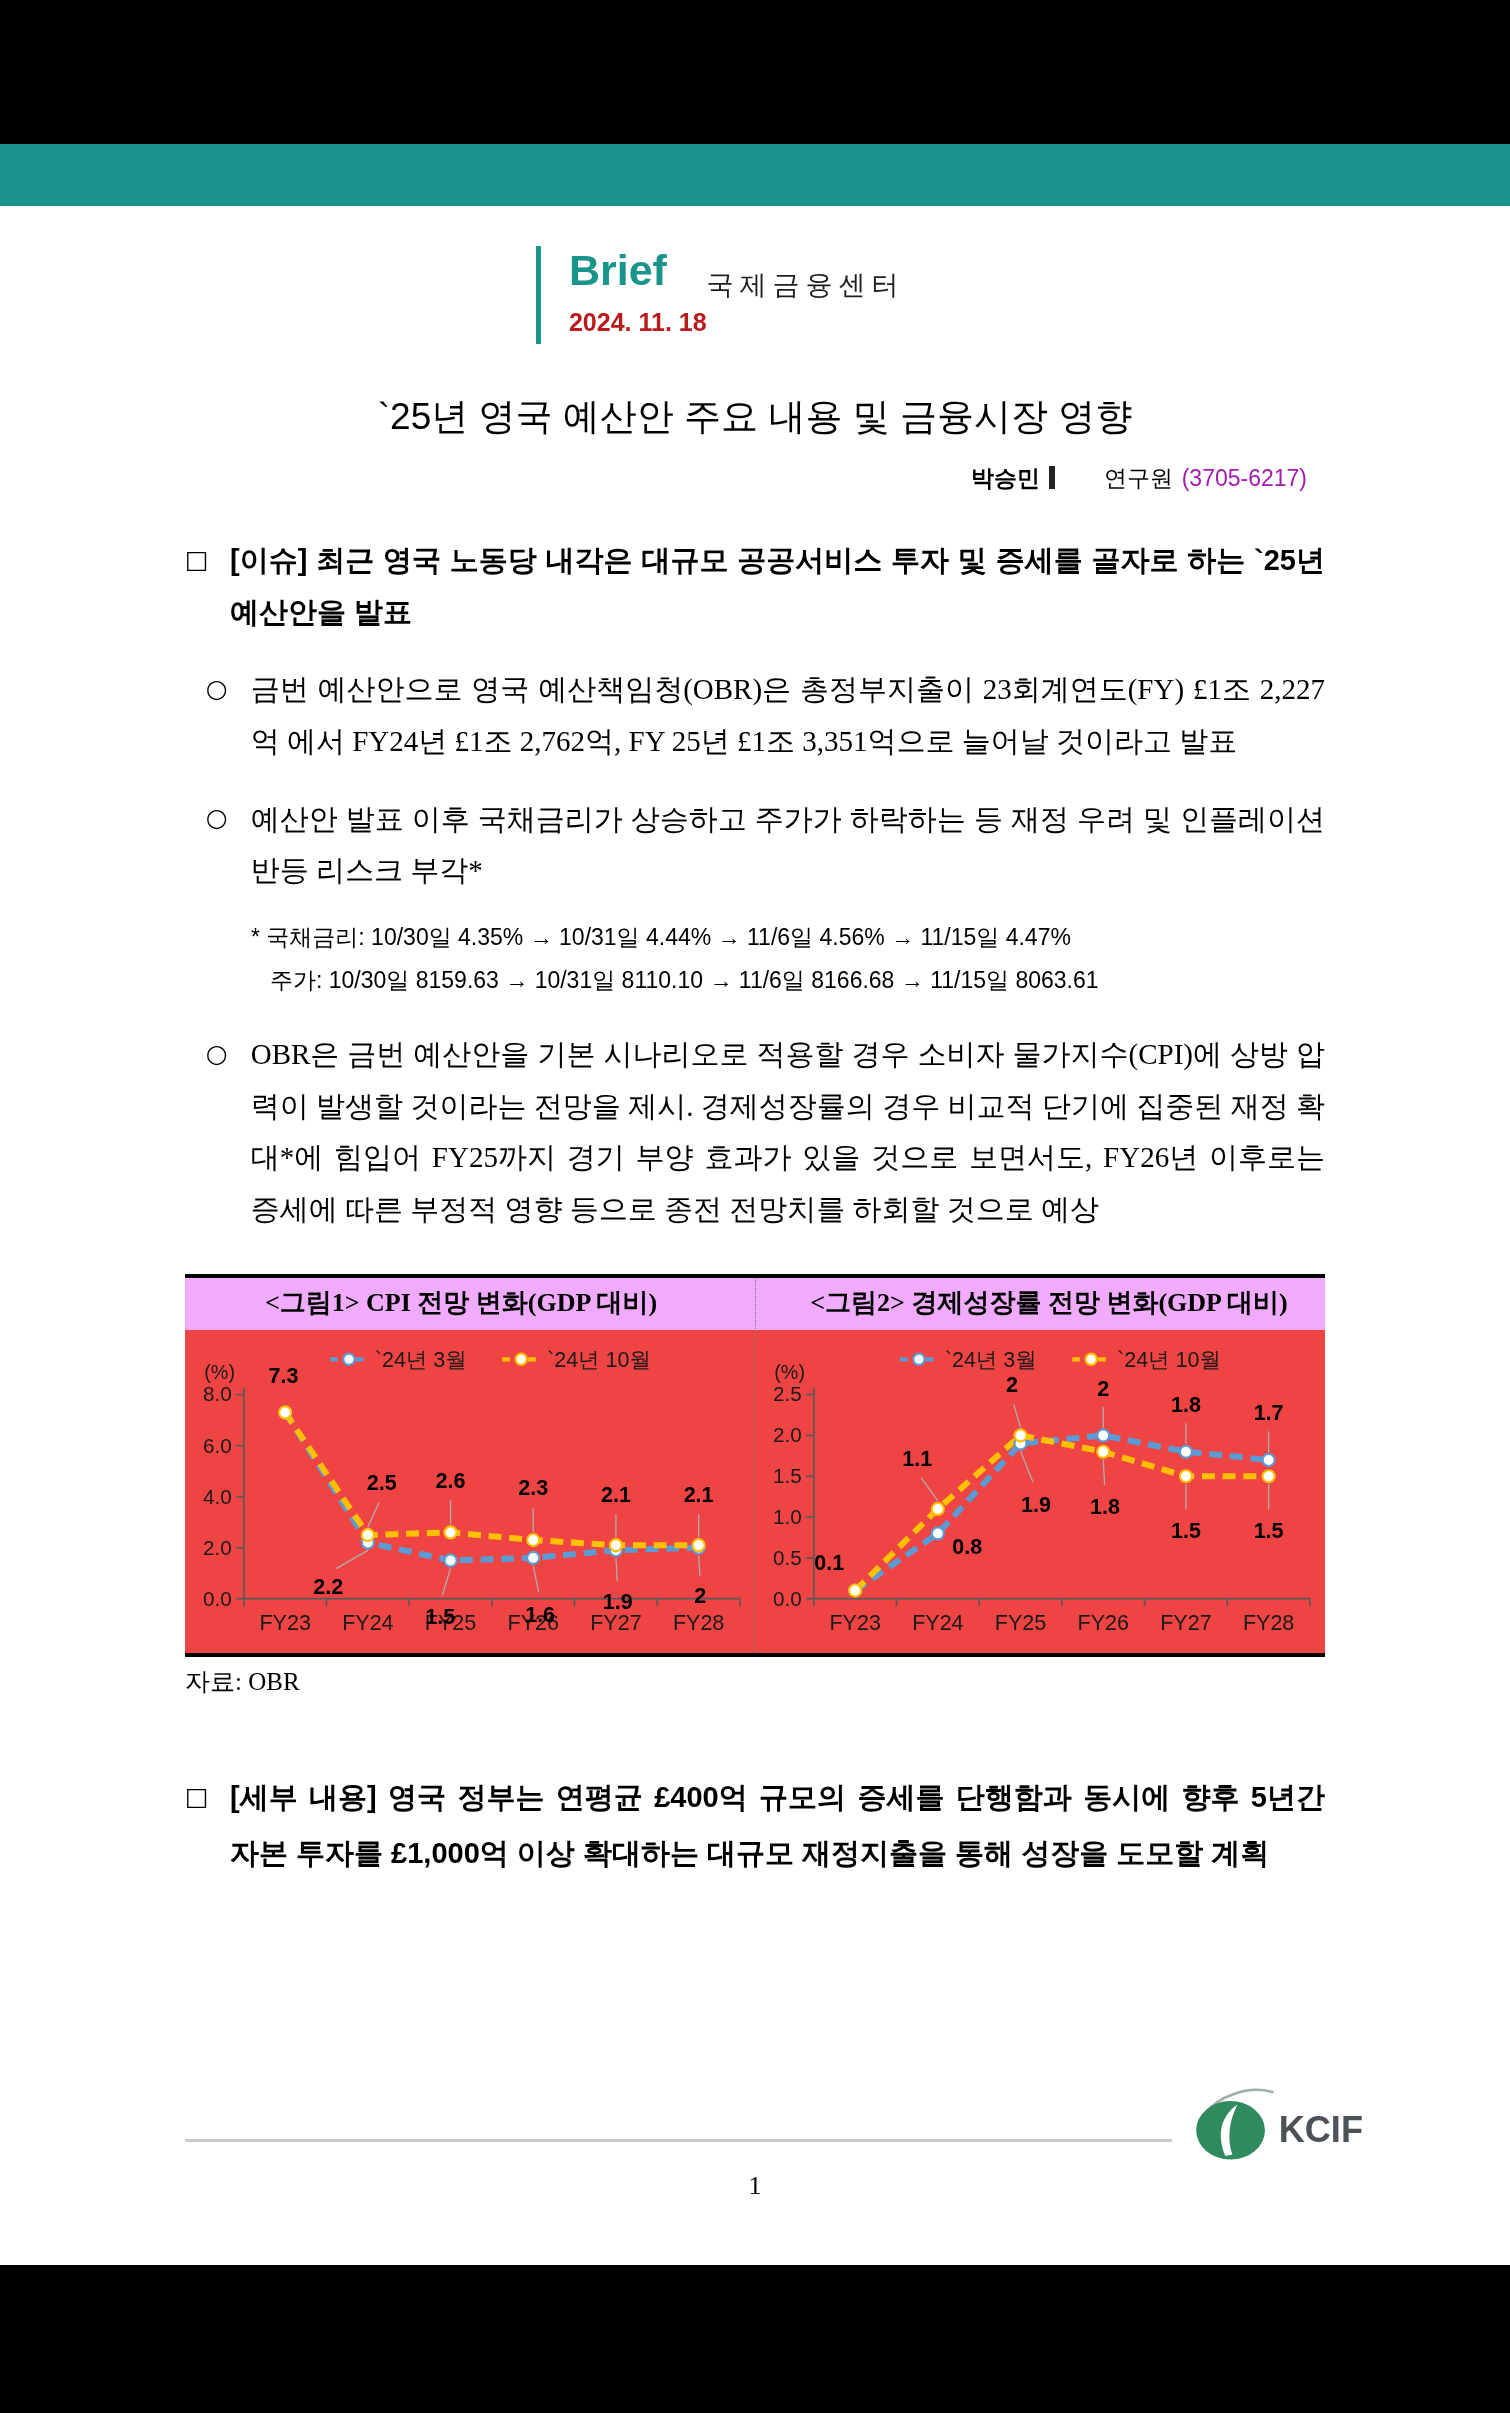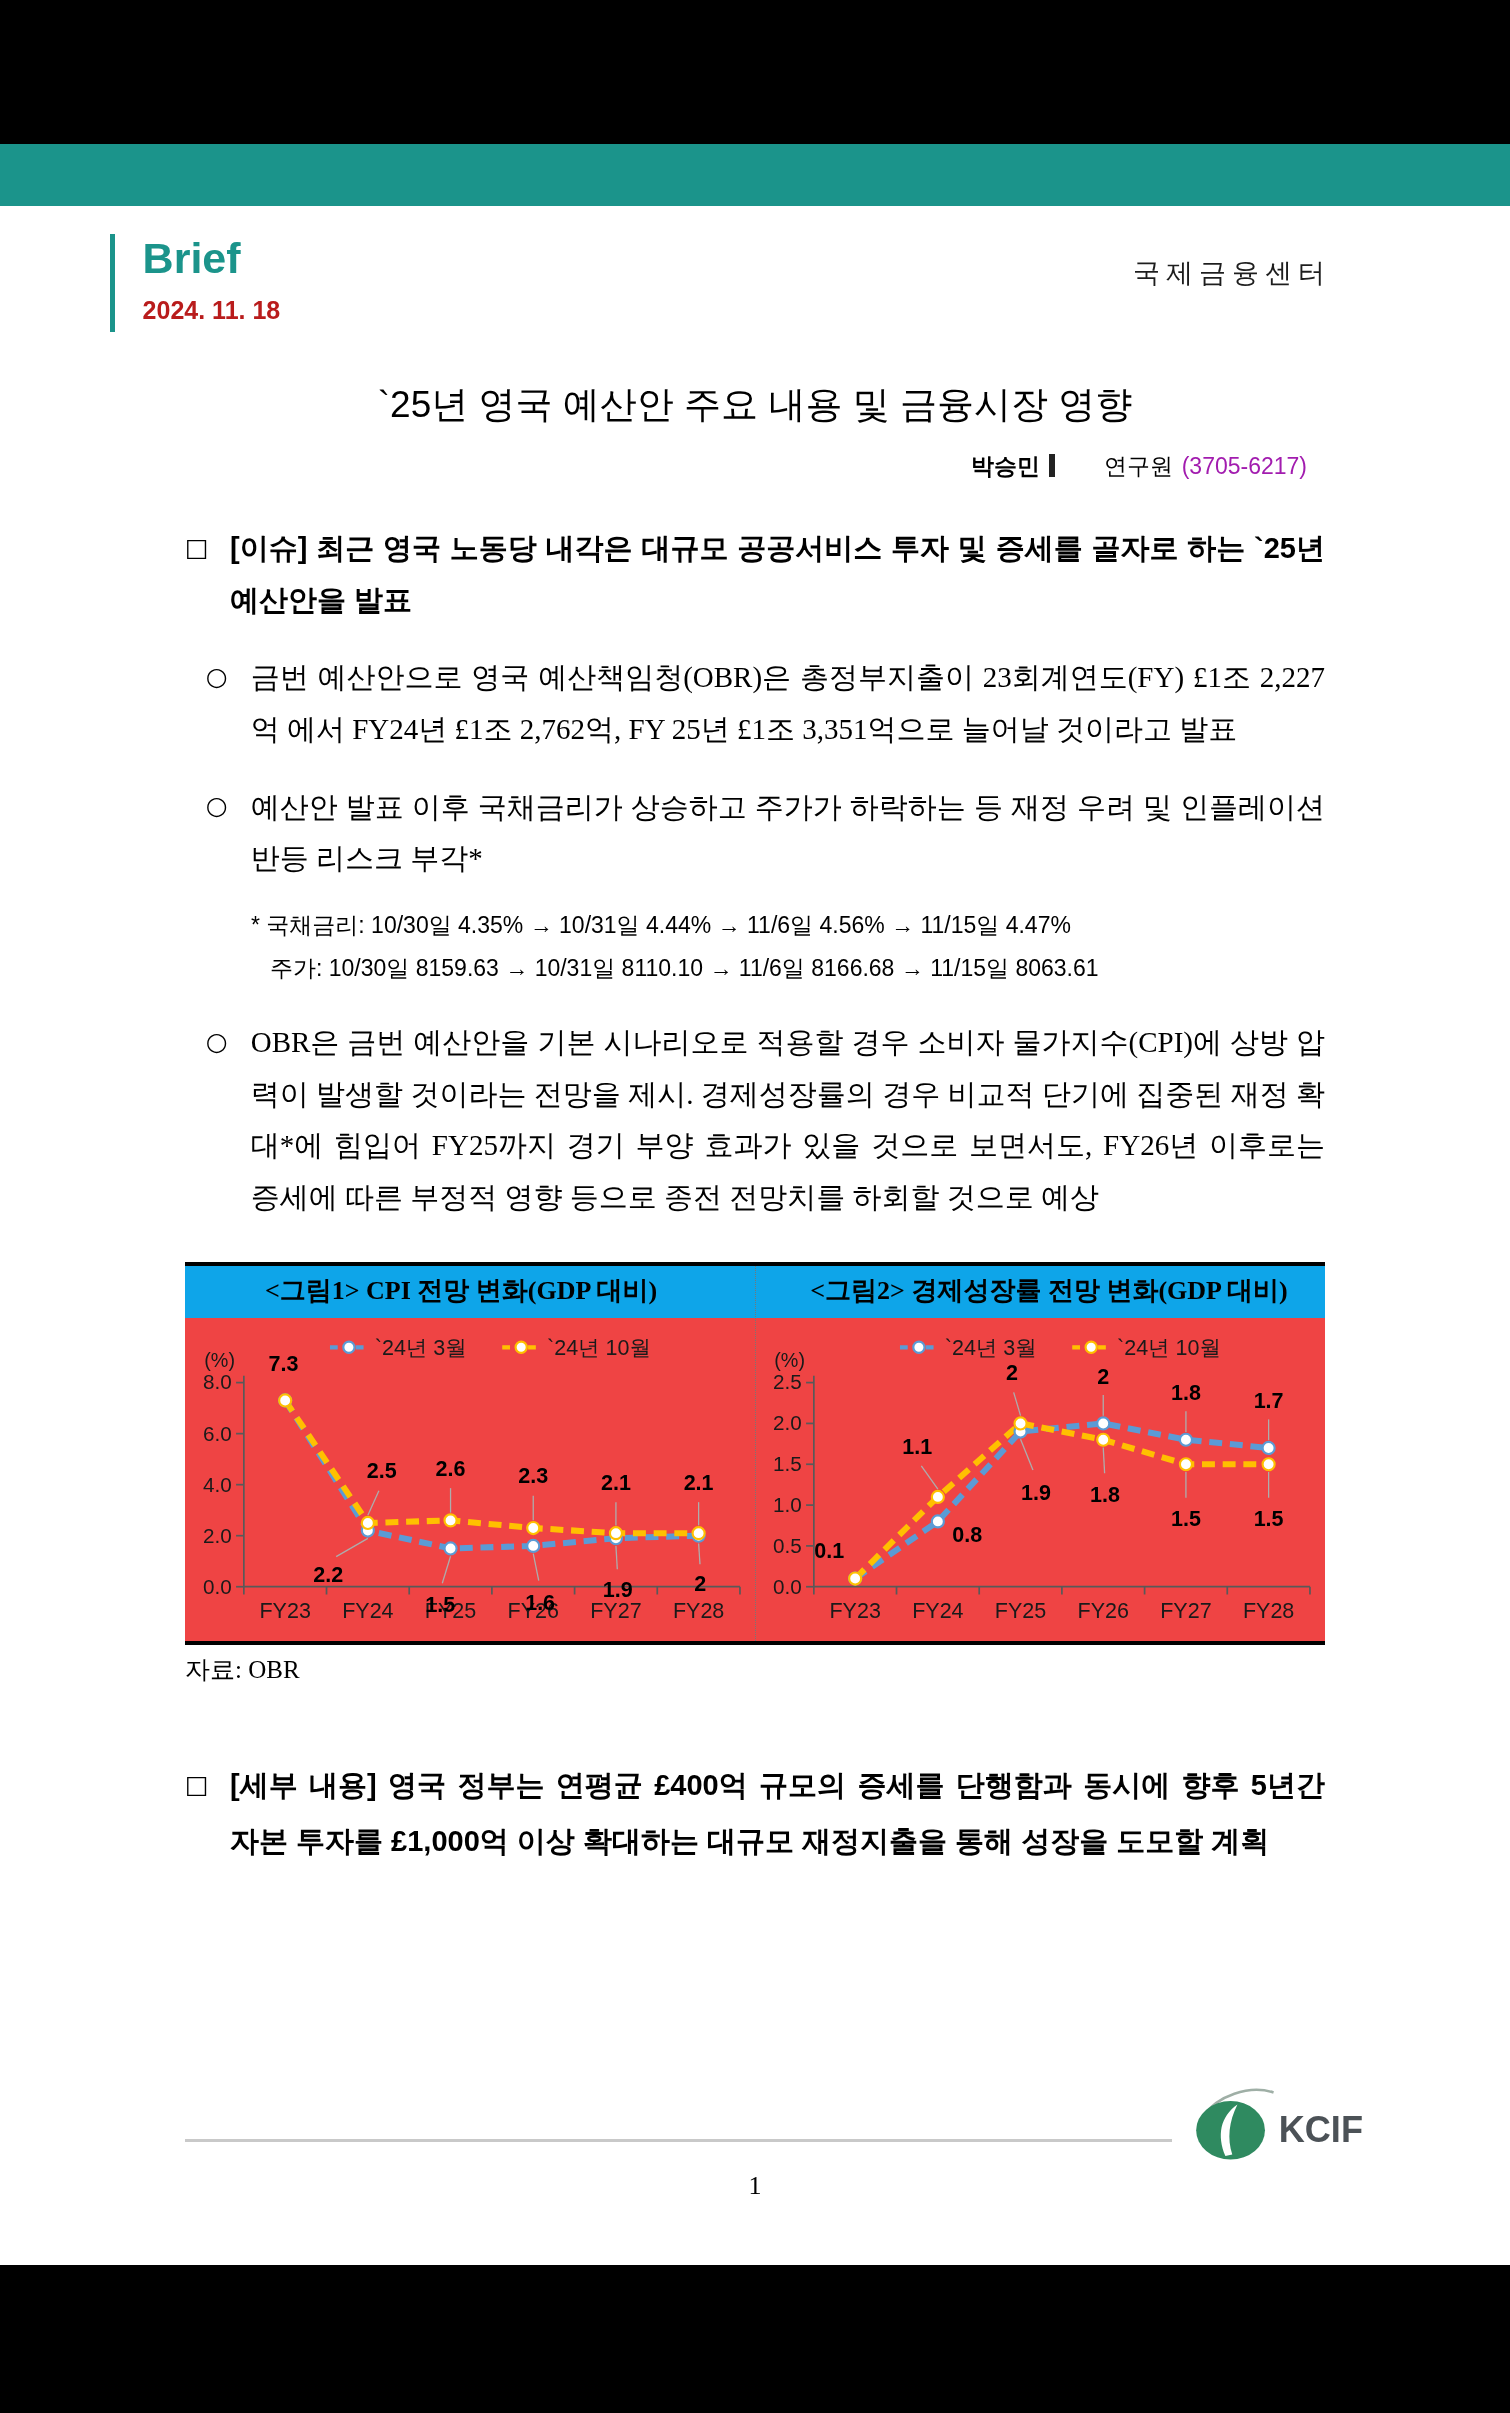--- a/index.html
+++ b/index.html
@@ -3,21 +3,21 @@
 <meta charset="utf-8">
 <style>
   html,body{margin:0;padding:0;}
   body{
     width:1510px;height:2413px;background:#000;position:relative;
     font-family:"Liberation Sans", sans-serif;color:#000;
   }
   .page{position:absolute;top:144px;left:0;width:1510px;height:2121px;background:#fff;overflow:hidden;}
   .tealbar{height:62px;background:#1B948B;}
 
-  .header-row{display:flex;justify-content:space-between;margin:28px 179px 0 110px;}
+  .header-row{display:flex;justify-content:center;margin:40px 179px 0 110px;}
   .brand{border-left:5.2px solid #1B948B;padding:1.7px 0 6.9px 27.6px;}
   .brand-name{color:#1B948B;font-size:43px;font-weight:bold;line-height:1.05;}
   .brand-date{margin-top:15.5px;font-size:25px;font-weight:bold;color:#b91c1c;}
   .org{margin-top:20.7px;font-size:27px;font-weight:normal;letter-spacing:6px;color:#1d1d1d;}
 
   .title{margin-top:48px;text-align:center;font-size:37px;font-weight:normal;}
   .author{margin-top:20.7px;text-align:right;padding-right:203px;font-size:23px;}
   .author .nm{font-weight:bold;}
   .author .sep{display:inline-block;width:6px;height:22.4px;background:#222;margin:0 8.6px;vertical-align:-2.6px;}
   .author .role{margin-left:41px;}
@@ -27,21 +27,21 @@
   .lead{display:flex;margin-top:40px;font-weight:bold;font-size:29px;line-height:1.8;}
   .lead .marker,.sub .marker{width:45px;flex:none;font-family:"DejaVu Sans", sans-serif;font-size:25px;padding-top:2.6px;font-weight:normal;}
   .lead .txt{flex:1;text-align:justify;}
   .sub{display:flex;margin:26px 0 0 20.7px;font-family:"Liberation Serif", serif;font-size:29px;line-height:1.78;}
   .sub .txt{flex:1;text-align:justify;}
   .fn{margin:19px 0 0 66px;font-size:23px;line-height:1.9;}
   .fn .l2a{padding-left:19px;}
   .fn .l2b{padding-left:36px;}
 
   .figure{margin-top:38px;position:relative;border-top:4.3px solid #000;border-bottom:4.3px solid #000;}
-  .fig-headers{display:grid;grid-template-columns:1fr 1fr;background:#0ea5e9;gap:36px;}
+  .fig-headers{display:grid;grid-template-columns:1fr 1fr;background:#f0abfc;gap:36px;}
   .fig-title{text-align:center;padding:7.8px 0 9.5px;font-family:"Liberation Serif", serif;font-weight:bold;font-size:26px;}
   .fig-charts{display:grid;grid-template-columns:1fr 1fr;background:#ef4444;}
   .divider{position:absolute;top:0;bottom:0;left:50%;border-left:1.7px dotted #777;}
   svg.chart{display:block;width:569px;height:323px;}
 
   .source{margin-top:8.6px;font-family:"Liberation Serif", serif;font-size:25px;}
 
   .detail{margin-top:72px;line-height:1.92;}
 
   .footer-line{position:absolute;left:185px;width:987px;top:1995px;height:3.4px;background:#C9C9C9;}

